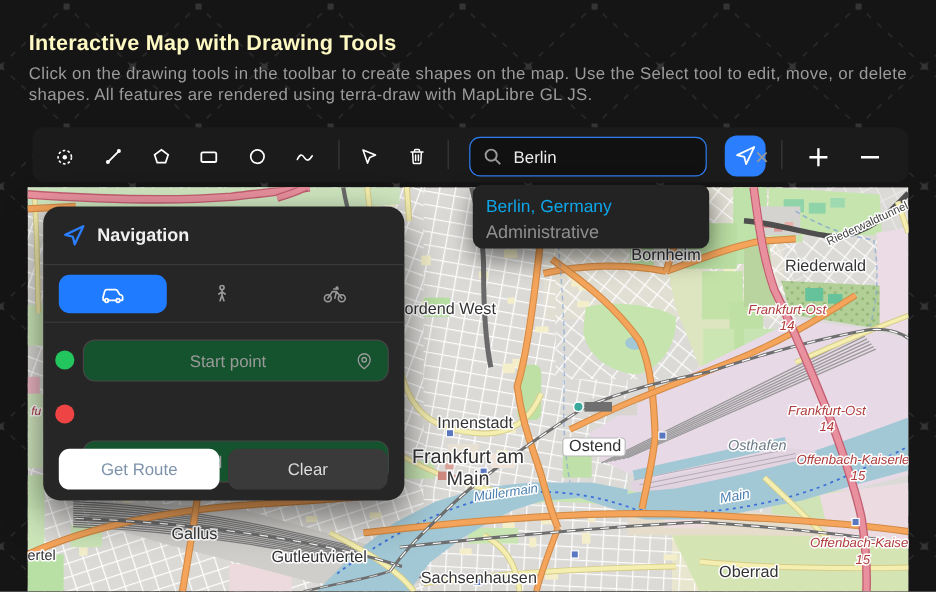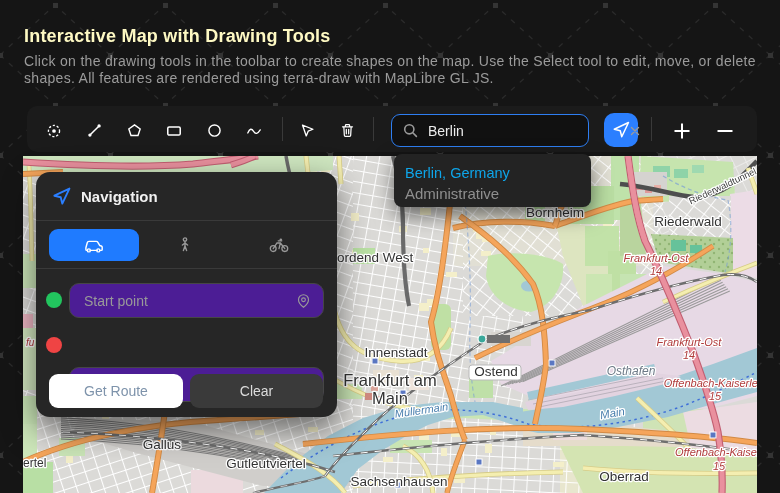--- a/index.html
+++ b/index.html
@@ -20,26 +20,26 @@
   #search span{color:#ececec;font-size:14px;margin-left:10px;}
   #navbtn{position:absolute;left:577px;top:7px;width:34px;height:34px;background:#2b7fff;
      border-radius:10px;display:flex;align-items:center;justify-content:center;}
   .zoomb{position:absolute;top:0;width:40px;height:46px;color:#fff;}
   #map{position:absolute;left:23px;top:156px;width:734px;height:337px;z-index:3;}
   #dropdown{position:absolute;left:394px;top:154px;width:197px;height:53px;background:#232323;
      border-radius:8px;box-shadow:0 8px 20px rgba(0,0,0,.55);z-index:6;}
   #dropdown .t1{position:absolute;left:11px;top:11px;font-size:14.5px;color:#0ea5e9;}
   #dropdown .t2{position:absolute;left:11px;top:31px;font-size:15px;color:#8f8f8f;}
   #panel{position:absolute;left:36px;top:172px;width:301px;height:245px;background:#262626;
-     border-radius:14px;box-shadow:0 12px 32px rgba(0,0,0,.55);z-index:5;}
+     border-radius:14px;box-shadow:0 12px 32px rgba(0,0,0,.55);z-index:5;text-align:center;}
   #panel .hdr{position:absolute;left:16px;top:15px;display:flex;align-items:center;}
   #panel .hdr b{color:#f0f0f0;font-size:15px;margin-left:10px;}
   .modebtn{position:absolute;top:57px;height:32px;border-radius:9px;display:flex;align-items:center;justify-content:center;}
   #panel .sep{position:absolute;left:0;top:96px;width:301px;height:1px;background:#3a3a3a;}
-  .pin-input{position:absolute;left:33px;width:253px;height:33px;background:#4c1d95;
+  .pin-input{position:absolute;left:33px;width:253px;height:33px;background:#14532d;
      border:1px solid #464646;border-radius:10px;display:flex;align-items:center;}
   .pin-input span{color:#999;font-size:14px;margin-left:14px;flex:1;}
   .dot{position:absolute;left:10px;width:16px;height:16px;border-radius:50%;}
   .btn{position:absolute;height:34px;border-radius:9px;display:flex;align-items:center;justify-content:center;font-size:14px;}
 </style>
 </head>
 <body>
 <svg id="bgpat" width="780" height="493">
   <defs>
     <pattern id="diam" width="110" height="100" patternUnits="userSpaceOnUse" patternTransform="translate(0,-45)">

